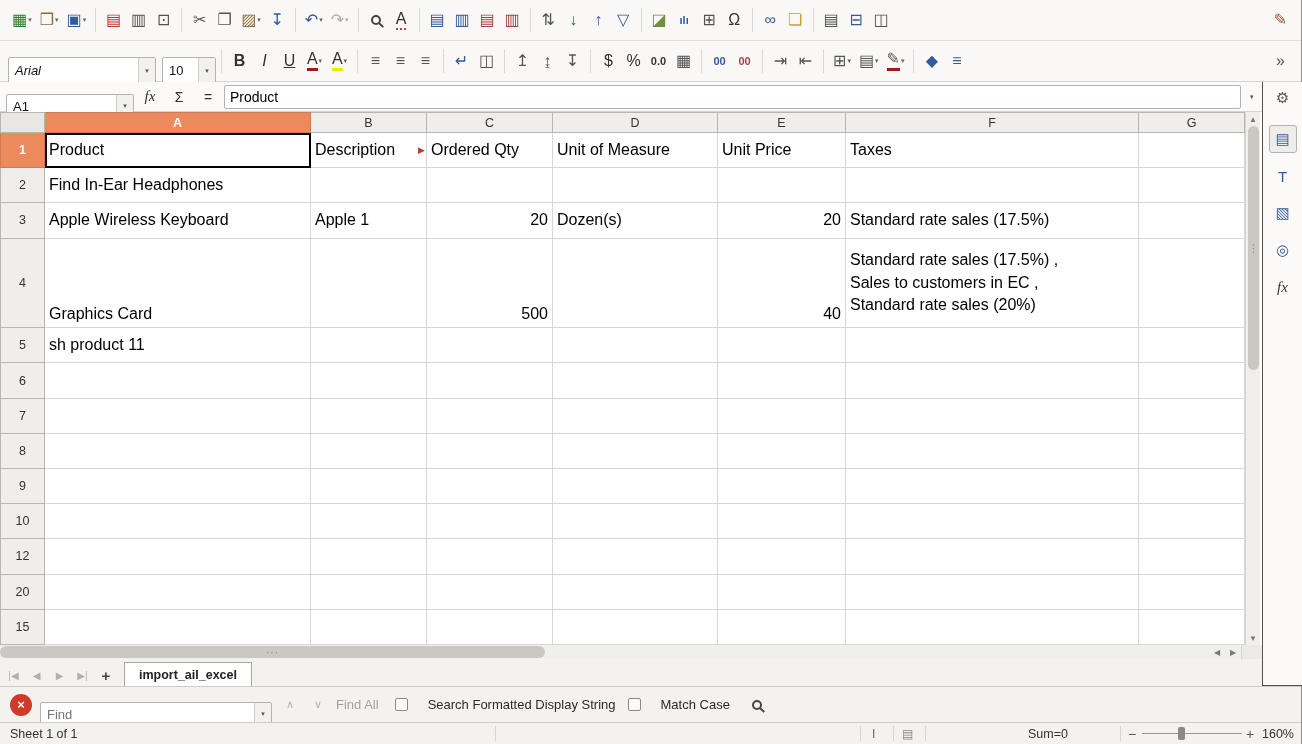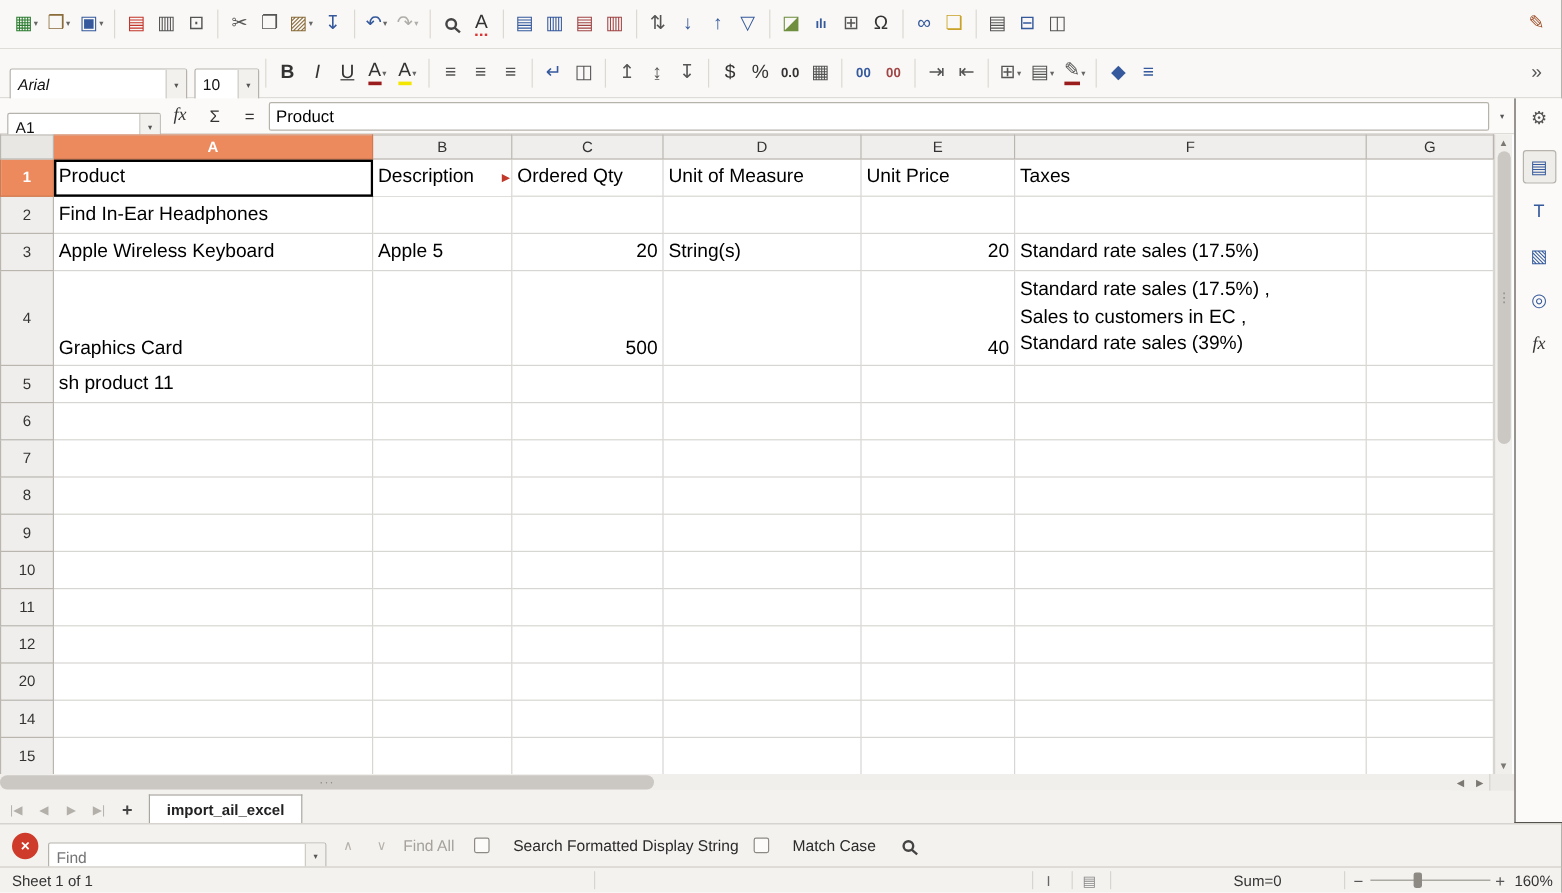--- a/index.html
+++ b/index.html
@@ -398,37 +398,37 @@
               <td class="cell"></td>
               <td class="cell"></td>
               <td class="cell"></td>
               <td class="cell"></td>
               <td class="cell"></td>
               <td class="cell"></td>
             </tr>
             <tr class="r">
               <th class="rh">3</th>
               <td class="cell">Apple Wireless Keyboard</td>
-              <td class="cell">Apple 5</td>
+              <td class="cell">Apple 1</td>
               <td class="cell num">20</td>
-              <td class="cell">String(s)</td>
+              <td class="cell">Dozen(s)</td>
               <td class="cell num">20</td>
               <td class="cell">Standard rate sales (17.5%)</td>
               <td class="cell"></td>
             </tr>
             <tr class="r r4">
               <th class="rh">4</th>
               <td class="cell vbot">Graphics Card</td>
               <td class="cell"></td>
               <td class="cell num vbot">500</td>
               <td class="cell"></td>
               <td class="cell num vbot">40</td>
               <td class="cell multi">Standard rate sales (17.5%) ,
 Sales to customers in EC ,
-Standard rate sales (39%)</td>
+Standard rate sales (20%)</td>
               <td class="cell"></td>
             </tr>
             <tr class="r">
               <th class="rh">5</th>
               <td class="cell">sh product 11</td>
               <td class="cell"></td>
               <td class="cell"></td>
               <td class="cell"></td>
               <td class="cell"></td>
               <td class="cell"></td>
@@ -483,30 +483,20 @@
     <th class="rh">10</th>
     <td class="cell"></td>
     <td class="cell"></td>
     <td class="cell"></td>
     <td class="cell"></td>
     <td class="cell"></td>
     <td class="cell"></td>
     <td class="cell"></td>
   </tr>
 
-  <tr class="r">
-    <th class="rh">11</th>
-    <td class="cell"></td>
-    <td class="cell"></td>
-    <td class="cell"></td>
-    <td class="cell"></td>
-    <td class="cell"></td>
-    <td class="cell"></td>
-    <td class="cell"></td>
-  </tr>
 
   <tr class="r">
     <th class="rh">12</th>
     <td class="cell"></td>
     <td class="cell"></td>
     <td class="cell"></td>
     <td class="cell"></td>
     <td class="cell"></td>
     <td class="cell"></td>
     <td class="cell"></td>
@@ -516,30 +506,20 @@
     <th class="rh">20</th>
     <td class="cell"></td>
     <td class="cell"></td>
     <td class="cell"></td>
     <td class="cell"></td>
     <td class="cell"></td>
     <td class="cell"></td>
     <td class="cell"></td>
   </tr>
 
-  <tr class="r">
-    <th class="rh">14</th>
-    <td class="cell"></td>
-    <td class="cell"></td>
-    <td class="cell"></td>
-    <td class="cell"></td>
-    <td class="cell"></td>
-    <td class="cell"></td>
-    <td class="cell"></td>
-  </tr>
 
   <tr class="r">
     <th class="rh">15</th>
     <td class="cell"></td>
     <td class="cell"></td>
     <td class="cell"></td>
     <td class="cell"></td>
     <td class="cell"></td>
     <td class="cell"></td>
     <td class="cell"></td>

